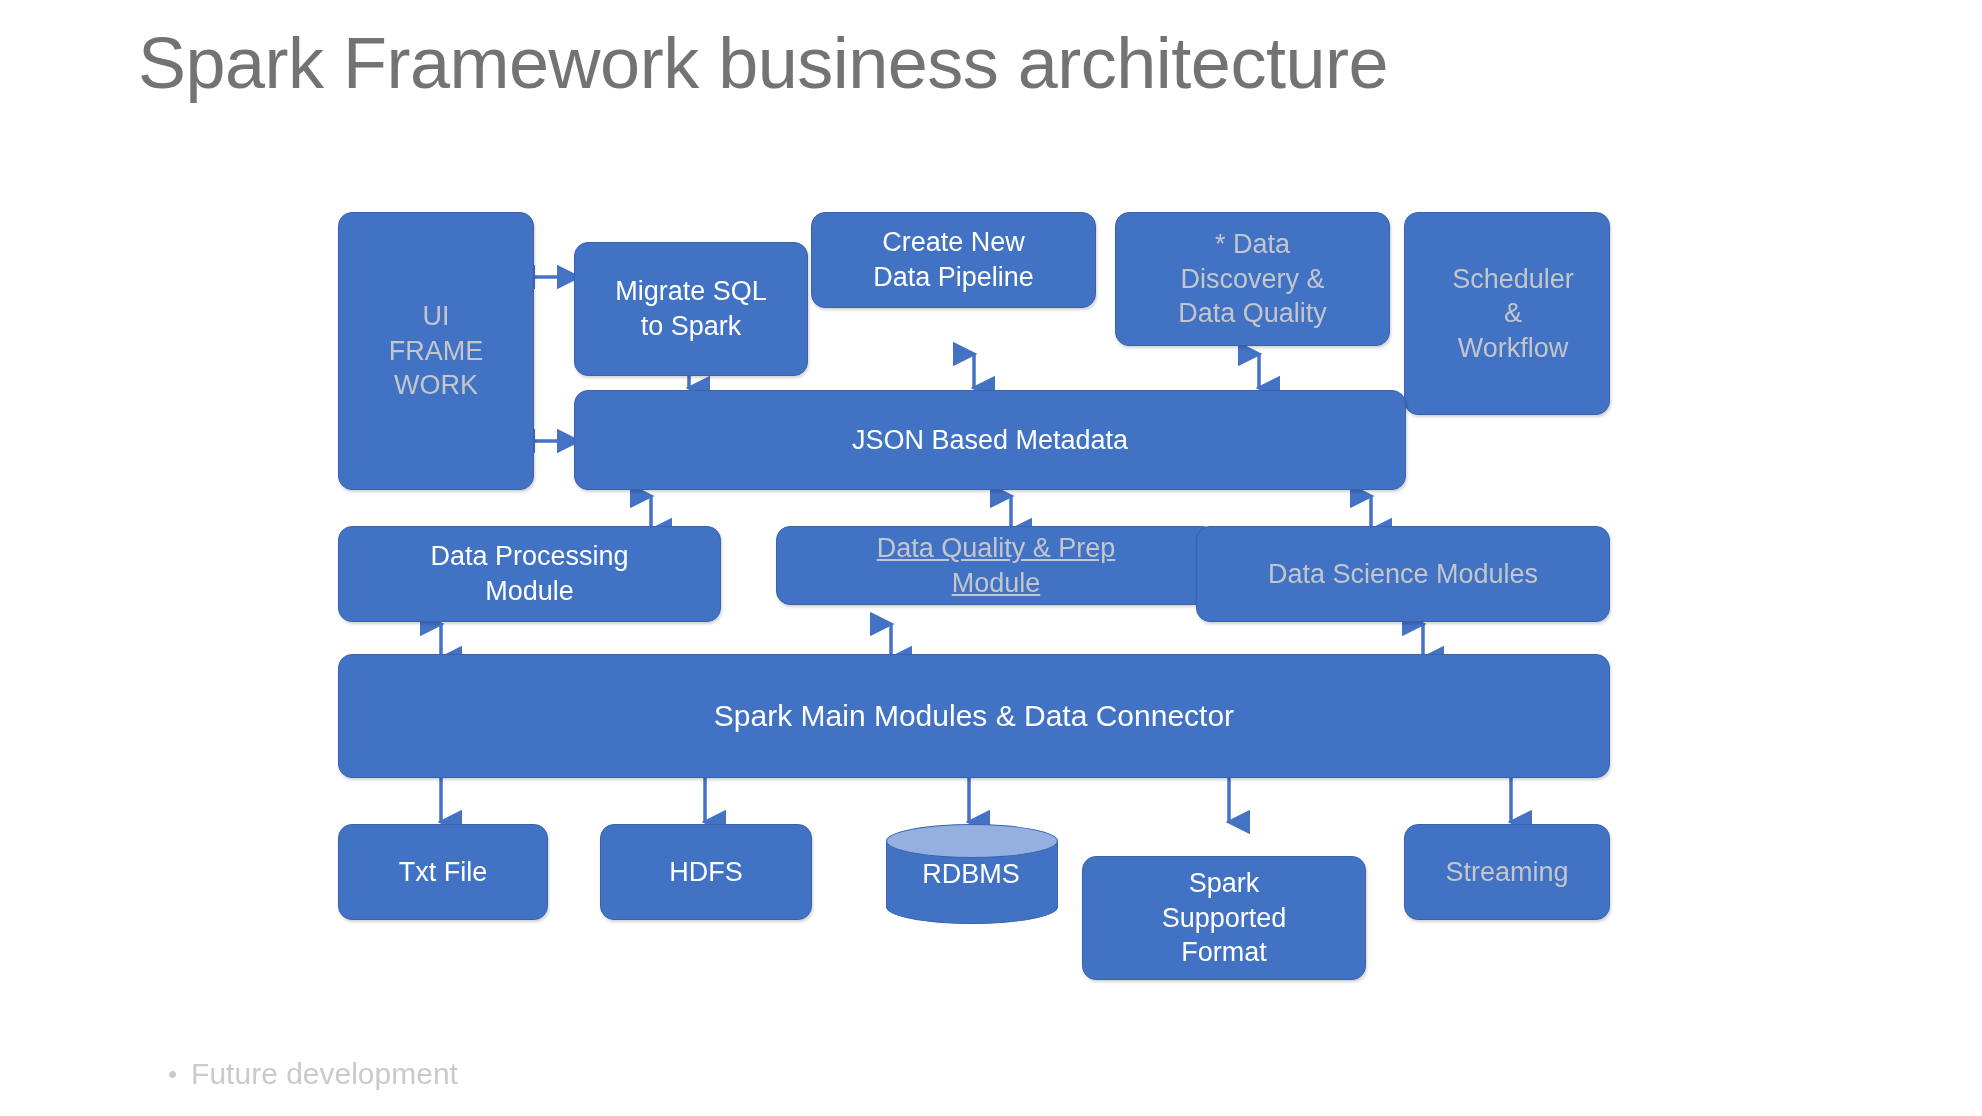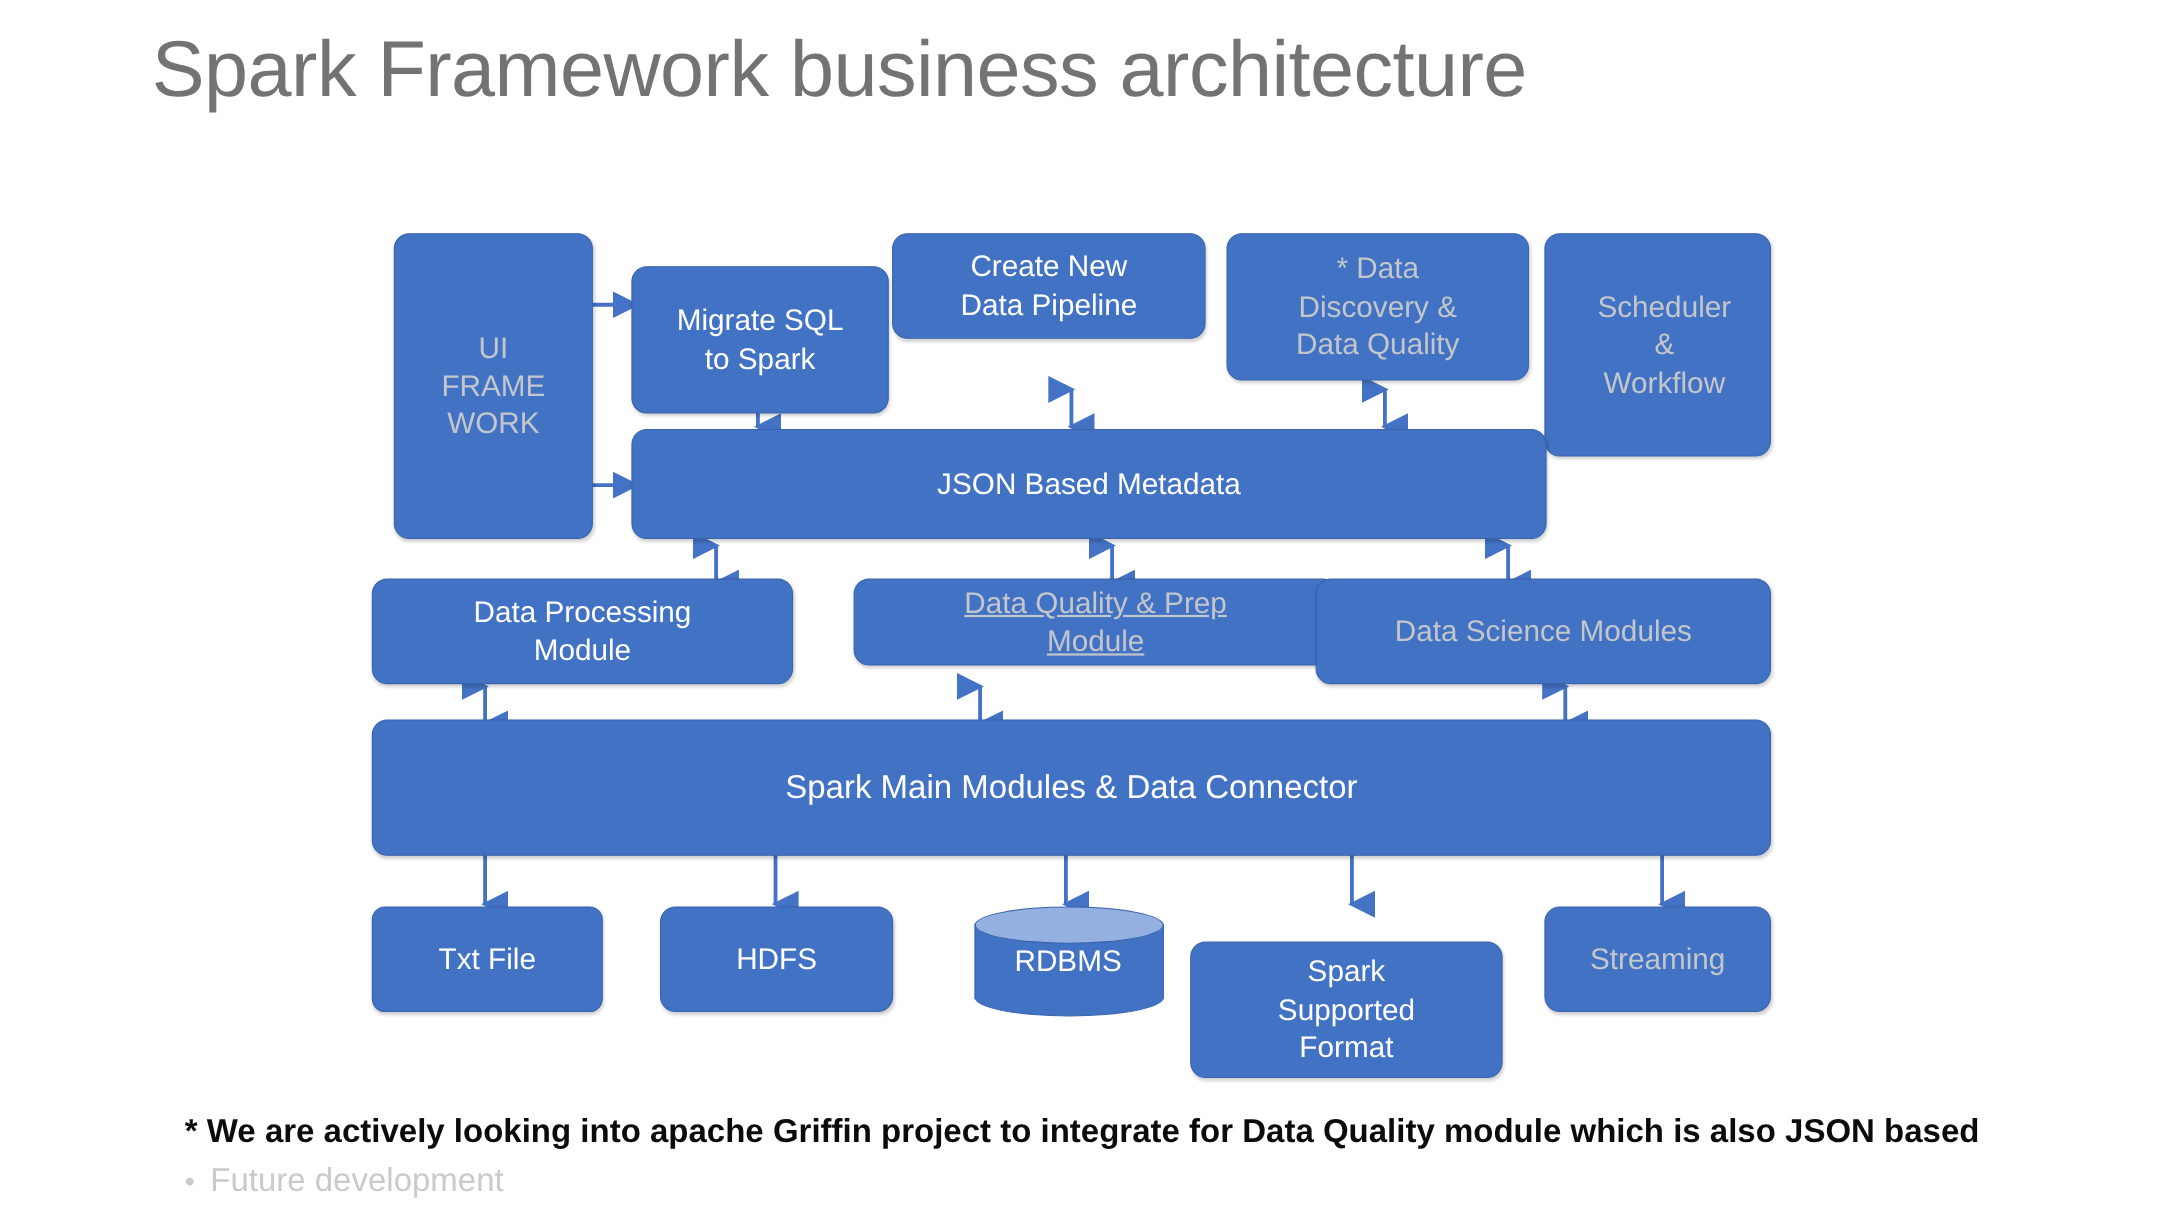--- a/index.html
+++ b/index.html
@@ -204,21 +204,21 @@
     <svg width="22" height="70" viewBox="0 0 22 70">
       <line x1="11" y1="6" x2="11" y2="64" stroke="#4472C4" stroke-width="3.5" marker-start="url(#mU)" marker-end="url(#mD)"></line>
     </svg>
   </div>
   <div class="arr" style="left:1500px;top:758px;">
     <svg width="22" height="70" viewBox="0 0 22 70">
       <line x1="11" y1="6" x2="11" y2="64" stroke="#4472C4" stroke-width="3.5" marker-start="url(#mU)" marker-end="url(#mD)"></line>
     </svg>
   </div>
 
-  <div class="box dim" style="left:338px;top:212px;width:181px;height:278px;margin-left:20px;">
+  <div class="box dim" style="left:338px;top:212px;width:196px;height:278px;">
     <span class="lbl">UI
 FRAME
 WORK</span>
   </div>
 
   <div class="box" style="left:574px;top:212px;width:234px;height:134px;margin-top:30px;">
     <span class="lbl">Migrate SQL
 to Spark</span>
   </div>
 
@@ -254,21 +254,21 @@
   </div>
 
   <div class="box dim" style="left:1196px;top:526px;width:414px;height:96px;">
     <span class="lbl">Data Science Modules</span>
   </div>
 
   <div class="box" style="left:338px;top:654px;width:1272px;height:124px;font-size:30px;">
     <span class="lbl">Spark Main Modules &amp; Data Connector</span>
   </div>
 
-  <div class="box" style="left:338px;top:824px;width:210px;height:96px;border-radius:12px;">
+  <div class="box" style="left:338px;top:824px;width:210px;height:96px;">
     <span class="lbl">Txt File</span>
   </div>
 
   <div class="box" style="left:600px;top:824px;width:212px;height:96px;">
     <span class="lbl">HDFS</span>
   </div>
 
   <div class="cyl" style="left:886px;top:824px;width:170px;height:100px;">
     <div class="bot"></div>
     <div class="body"></div>
@@ -279,20 +279,19 @@
   <div class="box" style="left:1082px;top:856px;width:284px;height:124px;">
     <span class="lbl">Spark
 Supported
 Format</span>
   </div>
 
   <div class="box dim" style="left:1404px;top:824px;width:206px;height:96px;">
     <span class="lbl">Streaming</span>
   </div>
 
-  <div class="note1">* We are actively looking into apache Griffin project to integrate for Data Quality module which is also JSON based</div>
 
   <div class="note2wrap">
     <span class="bullet">•</span>
     <span class="note2">Future development</span>
   </div>
 
 </div>
 
 </body></html>

